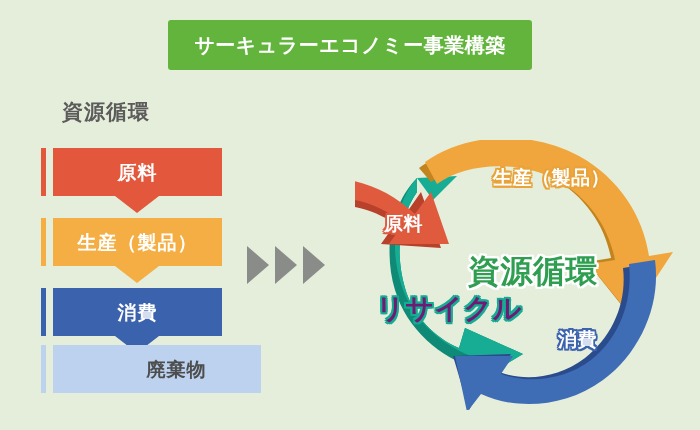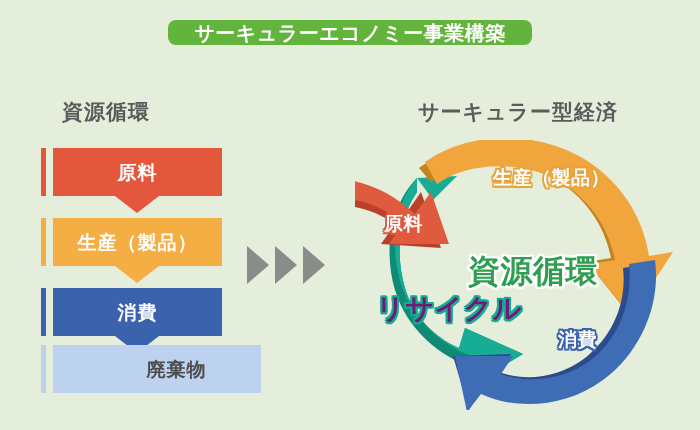--- a/index.html
+++ b/index.html
@@ -20,23 +20,23 @@
     height: 430px;
     background: #e5eeda;
   }
 
   
   #title-banner {
     position: absolute;
     left: 168px;
     top: 20px;
     width: 364px;
-    height: 25px;
+    height: 50px;
     background: #63b43c;
-    border-radius: 8px;
+    border-radius: 3px;
     display: flex;
     align-items: center;
     justify-content: center;
   }
   #title-banner .title-text {
     color: #ffffff;
     font-size: 20px;
     font-weight: bold;
     letter-spacing: 0.5px;
     line-height: 1;
@@ -207,21 +207,20 @@
 <body>
 
 <div id="stage">
 
   <div id="title-banner">
     <span class="title-text">サーキュラーエコノミー事業構築</span>
   </div>
 
   <div class="col-heading" id="heading-linear">資源循環</div>
 
-  <div class="col-heading" id="heading-circular">サーキュラー型経済</div>
 
   <div id="linear-flow">
 
     <div class="flow-row" style="top:148px;">
       <div class="flow-tab" style="background:#e3573c;"></div>
       <div class="flow-bar" style="background:#e3573c;">
         <span class="flow-label">原料</span>
       </div>
       <div class="flow-notch" style="border-top-color:#e3573c;"></div>
     </div>

